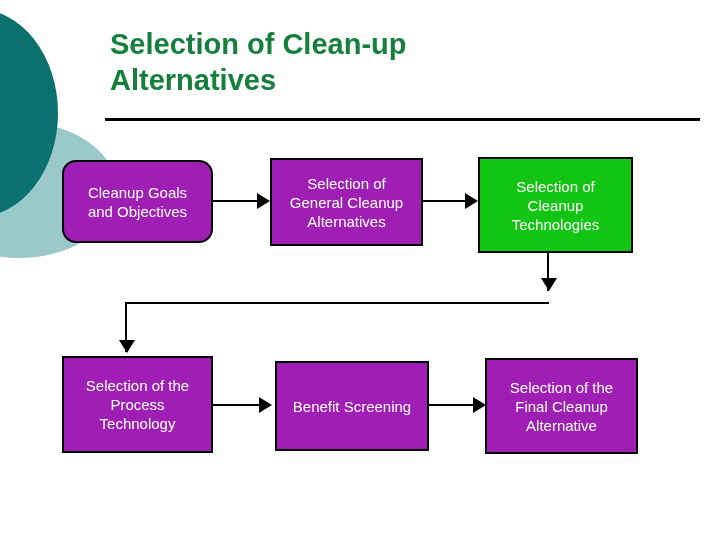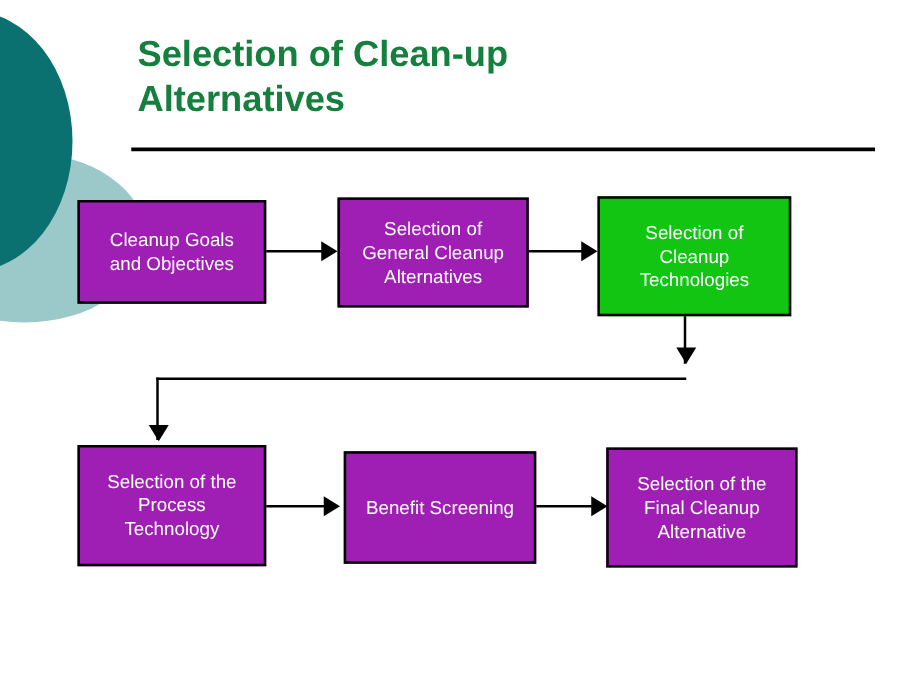--- a/index.html
+++ b/index.html
@@ -71,21 +71,21 @@
     text-align: center;
     color: #ffffff;
     font-size: 15px;
     line-height: 19px;
     white-space: pre-line;
     font-weight: normal;
   }
   .node.purple { background: #9F1FB4; }
   .node.green  { background: #12C512; }
 
-  #node-goals      { left: 62px;  top: 160px; width: 151px; height: 83px; }
+  #node-goals      { left: 62px;  top: 160px; width: 151px; height: 83px; border-radius: 14px; }
   #node-general    { left: 270px; top: 158px; width: 153px; height: 88px; }
   #node-tech       { left: 478px; top: 157px; width: 155px; height: 96px; }
   #node-process    { left: 62px;  top: 356px; width: 151px; height: 97px; }
   #node-benefit    { left: 275px; top: 361px; width: 154px; height: 90px; }
   #node-final      { left: 485px; top: 358px; width: 153px; height: 96px; }
 
   
   .conn-h {
     position: absolute;
     height: 2px;

